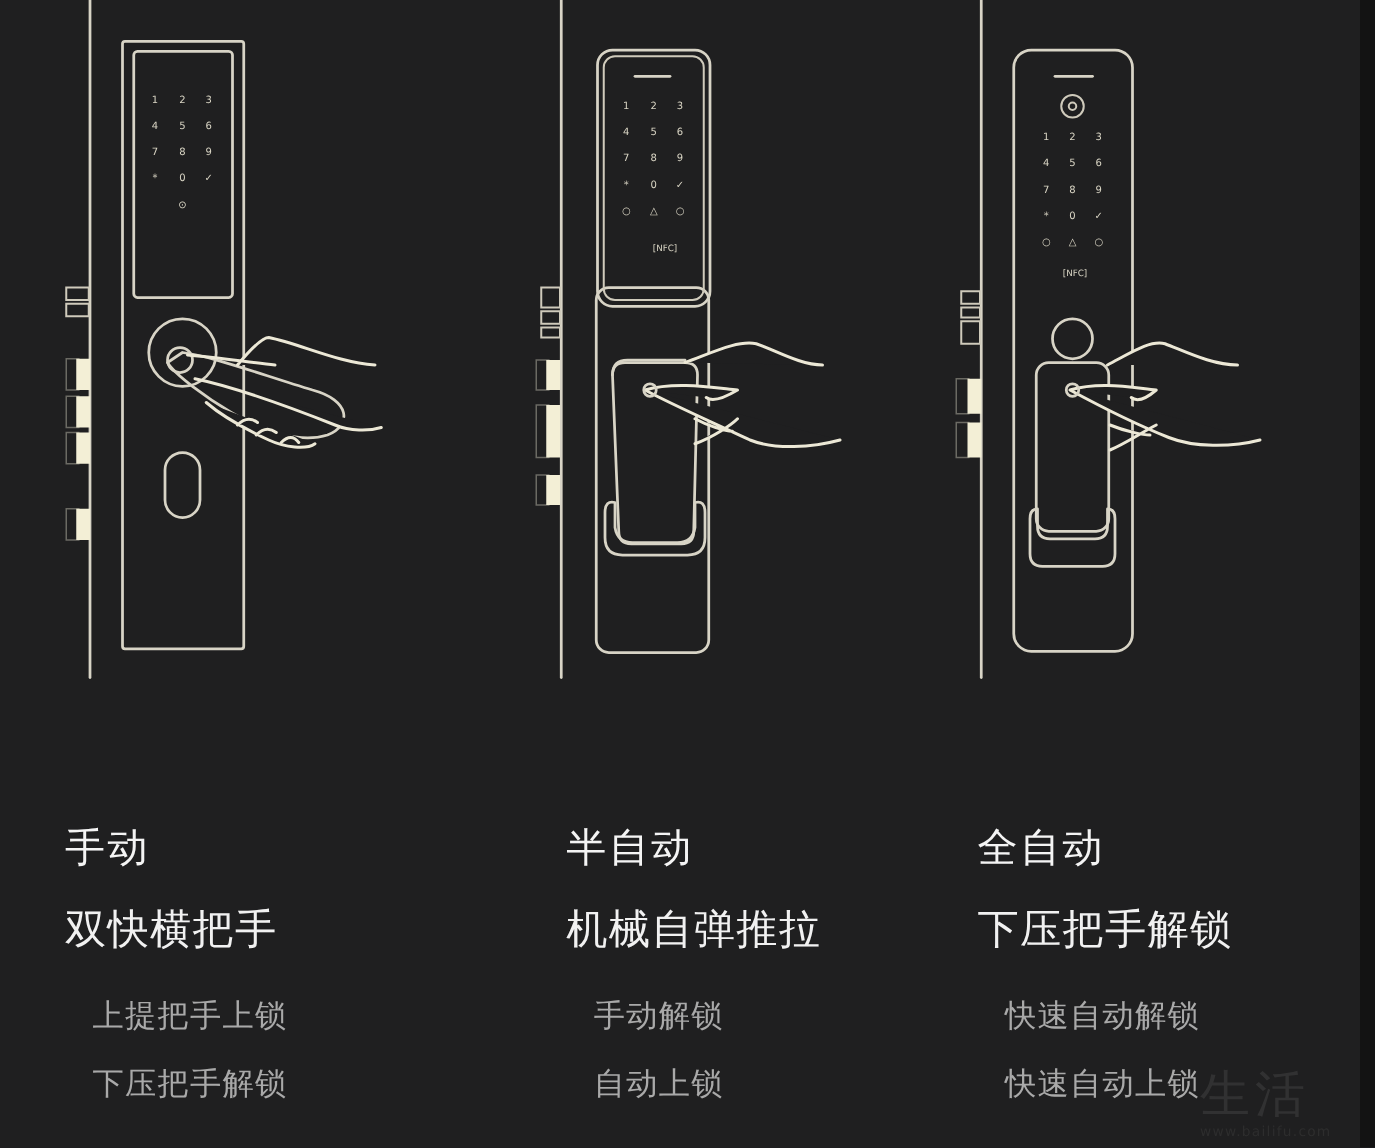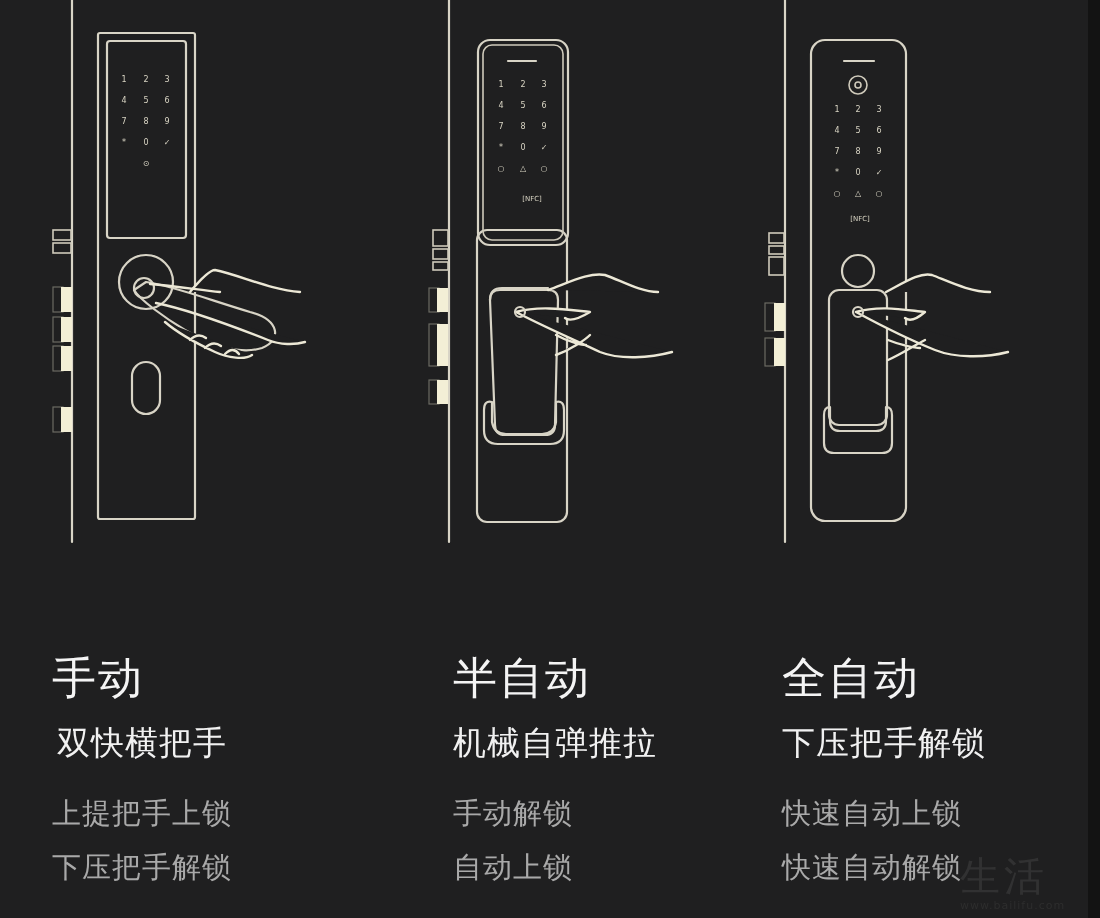--- a/index.html
+++ b/index.html
@@ -12,30 +12,29 @@
   .edge-shade {
     position: absolute; right: 0; top: 0; width: 12px; height: 918px;
     background: #131313;
   }
   .illus { position: absolute; top: 0; left: 0; }
   .col { position: absolute; top: 648px; color: #ffffff; }
   .col-1 { left: 52px; }
   .col-2 { left: 453px; }
   .col-3 { left: 782px; }
   .mode-title {
-    font-size: 44px; line-height: 60px; color: #f4f4f4;
+    font-size: 32px; line-height: 60px; color: #f4f4f4;
     letter-spacing: 2px; font-weight: 400;
   }
   .mode-subtitle {
     margin-top: 12px; font-size: 33px; line-height: 46px; color: #f1f1f1;
     letter-spacing: 1px;
-    text-align: center;
   }
   .mode-feature {
-    font-size: 29px; line-height: 54px; color: #a9a9a9; letter-spacing: 1px;
+    font-size: 25px; line-height: 54px; color: #a9a9a9; letter-spacing: 1px; margin-left: 22px;
   }
   .mode-features { margin-top: 20px; }
   .watermark {
     position: absolute; left: 960px; top: 852px; width: 128px; height: 62px;
     color: #3a3a3a; font-size: 40px; line-height: 48px; letter-spacing: 4px;
     opacity: 0.7; overflow: hidden;
   }
   .watermark-url {
     position: absolute; left: 0; top: 48px; font-size: 11px; line-height: 12px;
     color: #333; letter-spacing: 1px;
@@ -212,22 +211,22 @@
   <div class="mode-features">
     <div class="mode-feature">手动解锁</div>
     <div class="mode-feature">自动上锁</div>
   </div>
 </div>
 
 <div class="col col-3">
   <div class="mode-title">全自动</div>
   <div class="mode-subtitle">下压把手解锁</div>
   <div class="mode-features">
+    <div class="mode-feature">快速自动解锁</div>
     <div class="mode-feature">快速自动上锁</div>
-    <div class="mode-feature">快速自动解锁</div>
   </div>
 </div>
 
 <div class="watermark">
   <span>生活</span>
   <div class="watermark-url">www.bailifu.com</div>
 </div>
 
 <div class="edge-shade"></div>
 

